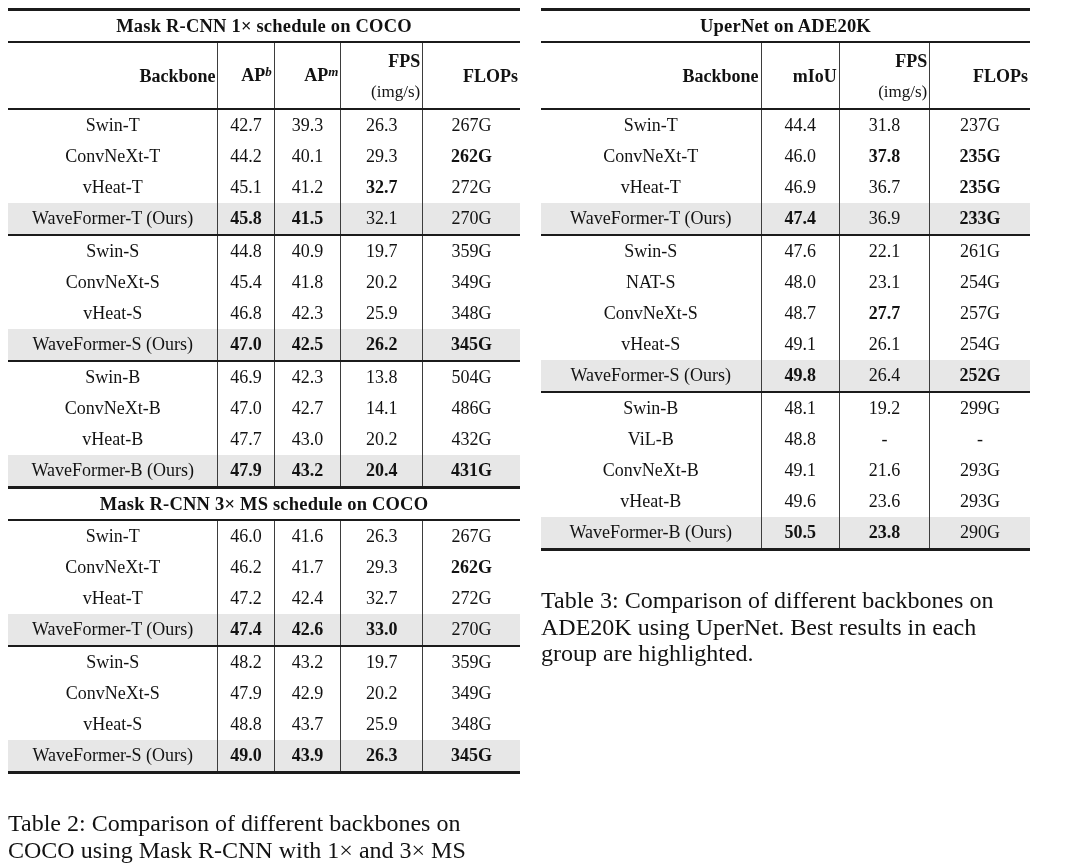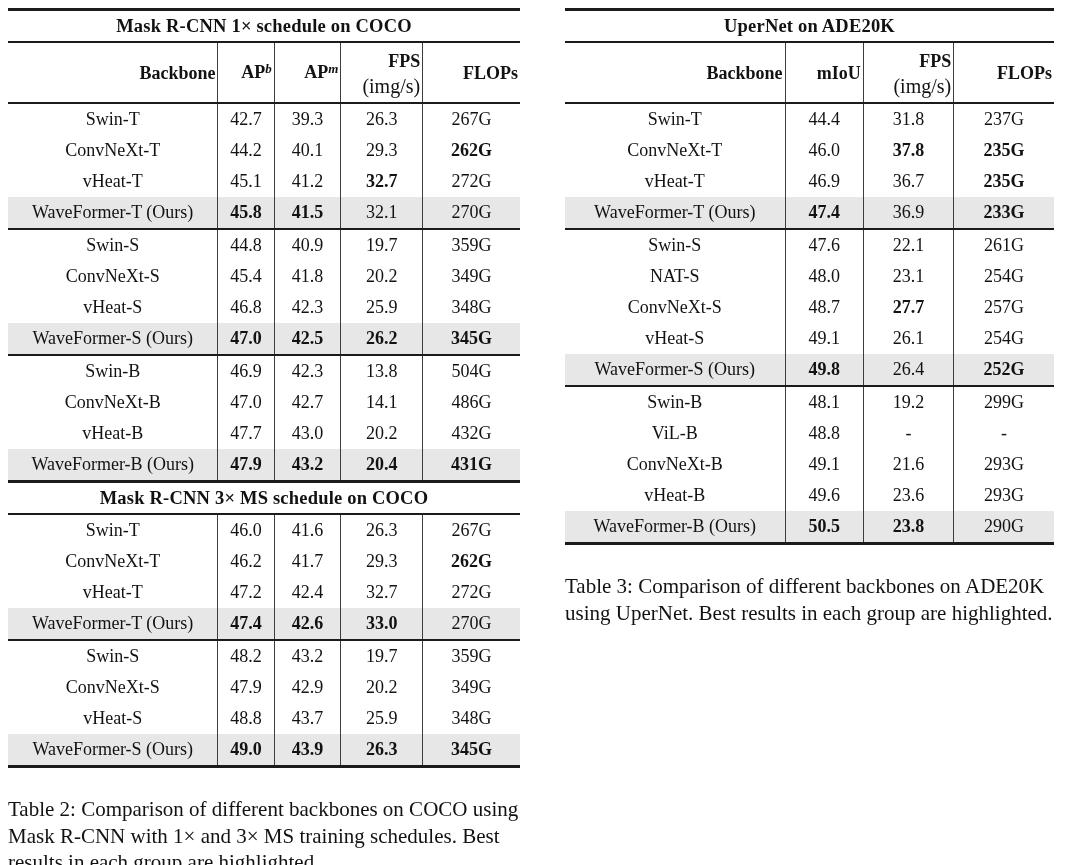--- a/index.html
+++ b/index.html
@@ -11,52 +11,52 @@
   }
   *{box-sizing:border-box;}
   html,body{margin:0;padding:0;}
   body{
     width:1080px;height:865px;overflow:hidden;
     background:var(--bg);color:var(--text);
     font-family:"Liberation Serif","DejaVu Serif",serif;
   }
   .page{position:relative;width:1080px;height:865px;}
   .col-left{position:absolute;left:8px;top:8px;width:512px;}
-  .col-right{position:absolute;left:565px;top:8px;width:489px;}
+  .col-right{position:absolute;left:541px;top:8px;width:489px;}
 
   table.ptable{
     width:100%;
     border-collapse:collapse;
     border-top:3px solid var(--rule);
     border-bottom:3px solid var(--rule);
   }
   tr.title-row{border-top:3px solid var(--rule);border-bottom:2px solid var(--rule);}
   td.sec-title{
     text-align:center;font-weight:bold;font-size:18.5px;
     padding:5px 0 4px 0;letter-spacing:.2px;
   }
   tr.header-row{border-bottom:2.5px solid var(--rule);}
   tr.header-row th{
     font-weight:bold;font-size:18px;text-align:right;
     vertical-align:middle;padding:8px 2px;line-height:20px;
   }
   tr.header-row th + th{border-left:1.5px solid var(--divider);}
   th .hsup{font-style:italic;font-weight:bold;font-size:13px;position:relative;top:-5px;}
-  th .hsub{display:block;font-weight:normal;font-size:20px;line-height:16px;margin-top:7px;}
+  th .hsub{display:block;font-weight:normal;font-size:17px;line-height:16px;margin-top:13px;}
 
   tr.data-row td{
     text-align:center;font-size:18px;line-height:29px;padding:1px 2px;
   }
   tr.data-row td + td{border-left:1.5px solid var(--divider);}
   tr.data-row.group-end{border-bottom:2px solid var(--rule);}
   tr.hl{background:var(--highlight);margin-left:12px;}
   td.b{font-weight:bold;}
 
   .caption{
-    margin-top:28px;font-size:21px;line-height:26.5px;
+    margin-top:36px;font-size:24px;line-height:26.5px;
     text-align:left;color:var(--text);
   }
 </style>
 </head>
 <body>
 
 <div class="page">
   <div class="col-left">
     <div id="table2-host">
         <table class="ptable">

